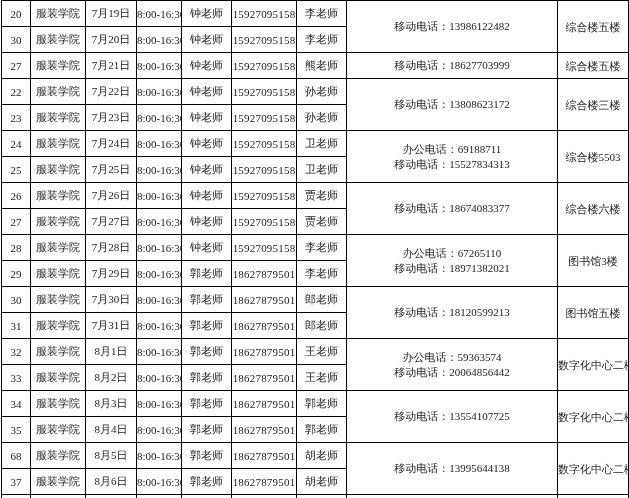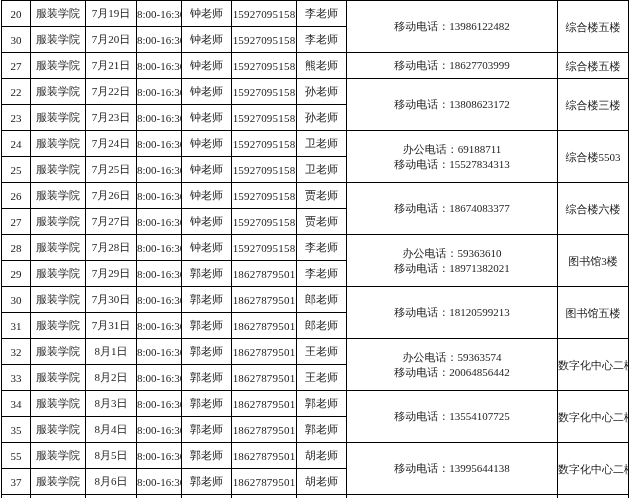--- a/index.html
+++ b/index.html
@@ -175,21 +175,21 @@
         </tr>
         <tr>
     <td class="c-num">28</td>
     <td class="c-college">服装学院</td>
     <td class="c-date">7月28日</td>
     <td class="c-time">8:00-16:30</td>
     <td class="c-teacher">钟老师</td>
     <td class="c-phone">15927095158</td>
     <td class="c-teacher2">李老师</td>
   <td class="c-contact" rowspan="2">
-            <div>办公电话：59363610</div>
+            <div>办公电话：67265110</div>
             <div>移动电话：18971382021</div>
           </td>
           <td class="c-location" rowspan="2">图书馆3楼</td>
           <td class="c-stub"></td>
         </tr>
         <tr>
     <td class="c-num">29</td>
     <td class="c-college">服装学院</td>
     <td class="c-date">7月29日</td>
     <td class="c-time">8:00-16:30</td>
@@ -265,21 +265,21 @@
     <td class="c-num">35</td>
     <td class="c-college">服装学院</td>
     <td class="c-date">8月4日</td>
     <td class="c-time">8:00-16:30</td>
     <td class="c-teacher">郭老师</td>
     <td class="c-phone">18627879501</td>
     <td class="c-teacher2">郭老师</td>
   <td class="c-stub"></td>
         </tr>
         <tr>
-    <td class="c-num">55</td>
+    <td class="c-num">68</td>
     <td class="c-college">服装学院</td>
     <td class="c-date">8月5日</td>
     <td class="c-time">8:00-16:30</td>
     <td class="c-teacher">郭老师</td>
     <td class="c-phone">18627879501</td>
     <td class="c-teacher2">胡老师</td>
   <td class="c-contact" rowspan="2">
             <div>移动电话：13995644138</div>
           </td>
           <td class="c-location" rowspan="2">数字化中心二楼201</td>

